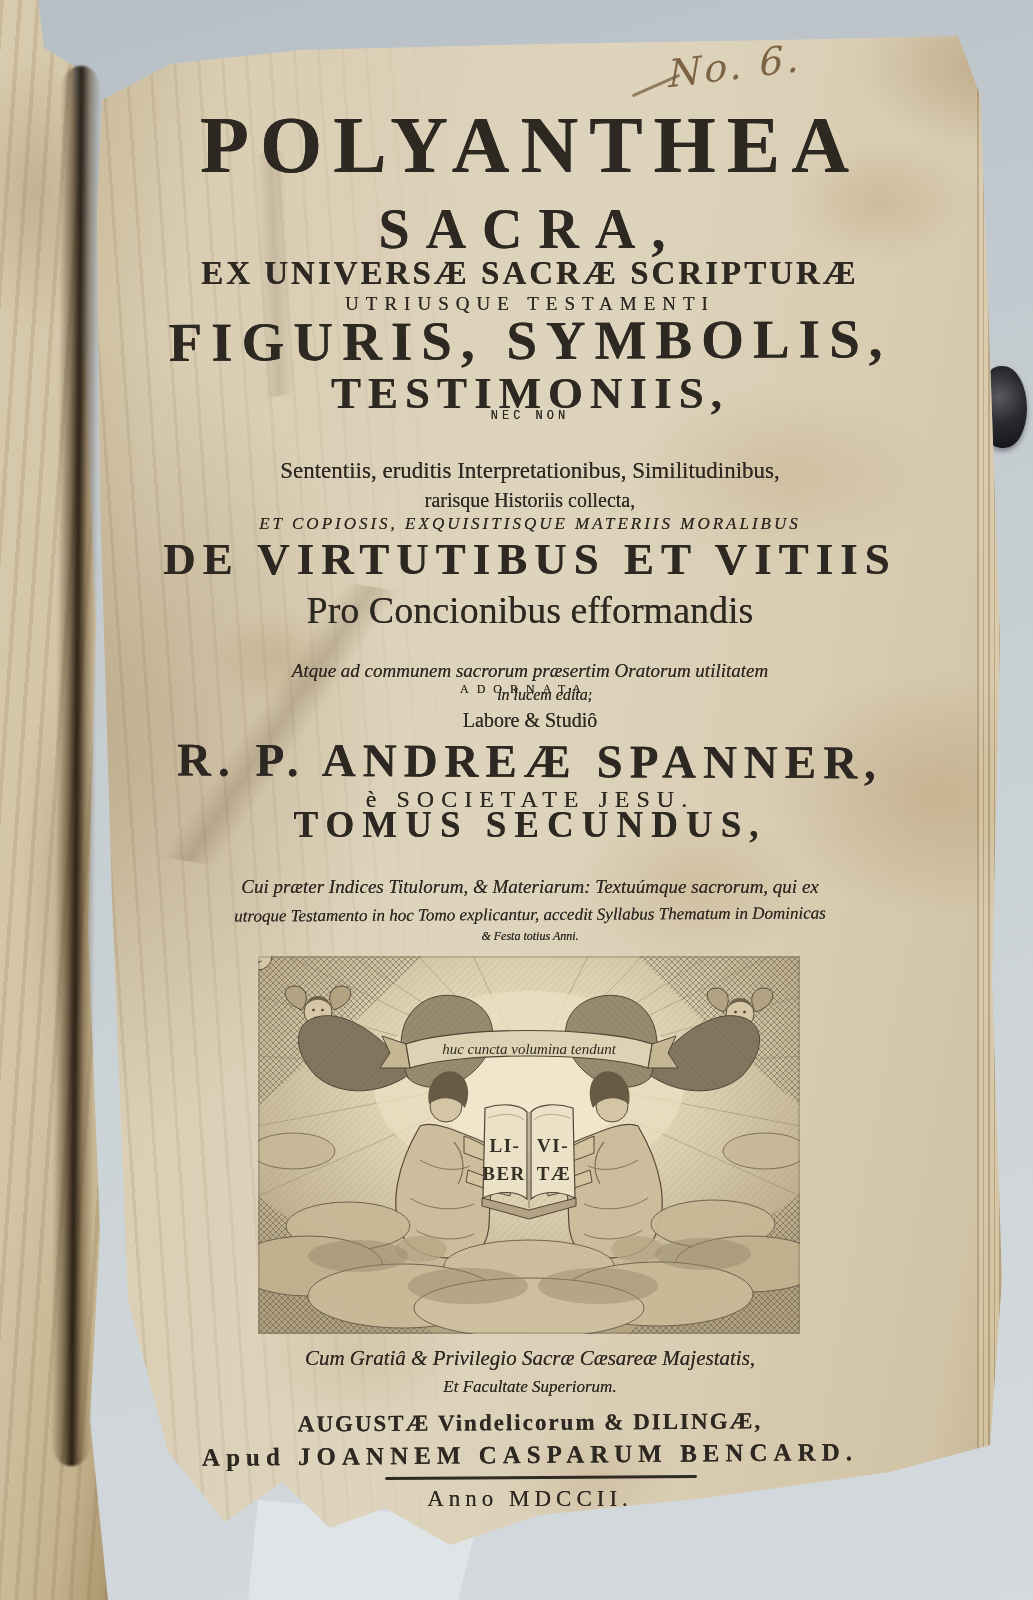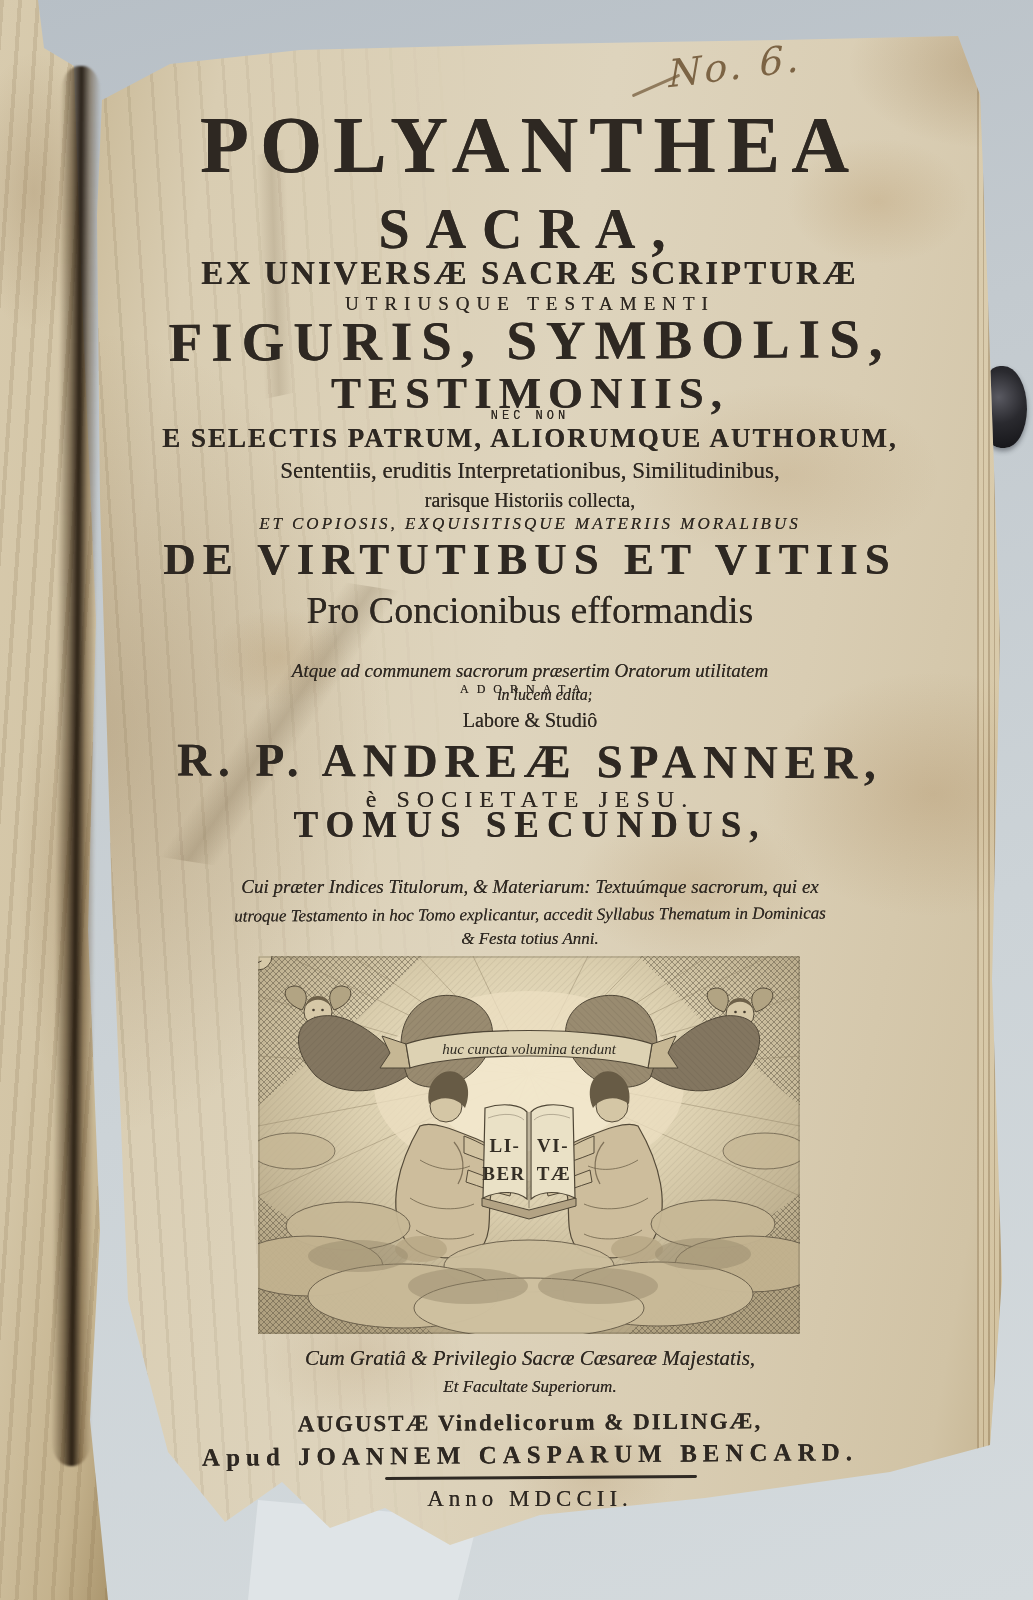--- a/index.html
+++ b/index.html
@@ -84,21 +84,21 @@
   .t-procon{top:588px;font-size:38px;}
   .t-adorn{top:666px;font-size:12px;letter-spacing:8px;margin-top:16px;}
   .t-atque{top:660px;font-size:19px;}
   .t-inlucem{top:686px;font-size:16px;padding-left:29px;}
   .t-labore{top:709px;font-size:20px;}
   .t-author{top:734px;font-size:47px;letter-spacing:7px;transform:rotate(.25deg);}
   .t-societ{top:786px;font-size:24px;letter-spacing:7px;}
   .t-tomus{top:803px;font-size:37px;letter-spacing:8px;}
   .t-sum1{top:876px;font-size:19px;}
   .t-sum2{top:905px;font-size:17px;transform:rotate(-.3deg);}
-  .t-sum3{top:929px;font-size:17px;}
+  .t-sum3{top:929px;font-size:12px;}
   .t-gratia{top:1346px;font-size:21px;}
   .t-facult{top:1377px;font-size:17px;}
   .t-august{top:1410px;font-size:23px;letter-spacing:2px;transform:rotate(-.4deg);}
   .t-apud{top:1441px;font-size:25px;letter-spacing:6px;transform:rotate(-.5deg);}
   .t-anno{top:1486px;font-size:23px;letter-spacing:5px;}
   .printer-rule{position:absolute;left:385px;top:1476px;width:312px;height:3px;
     background:#2f2a24;transform:rotate(-.4deg);border-radius:2px;}
 
   .engraving{position:absolute;left:258px;top:956px;width:542px;height:378px;}
 </style>
@@ -120,21 +120,20 @@
   <div class="t-note-flourish" data-name="handwriting-flourish"></div>
   <div class="t-note" data-name="handwritten-note">No. 6.</div>
 
   <div class="line t-title b" data-name="main-title">POLYANTHEA</div>
   <div class="line t-exuniv b" data-name="line-ex-universae">EX UNIVERSÆ SACRÆ SCRIPTURÆ</div>
   <div class="line t-sacra b" data-name="subtitle-sacra">SACRA,</div>
   <div class="line t-utrius" data-name="line-utriusque">UTRIUSQUE TESTAMENTI</div>
   <div class="line t-figuris b" data-name="line-figuris-symbolis">FIGURIS, SYMBOLIS,</div>
   <div class="line t-testim b" data-name="line-testimoniis">TESTIMONIIS,</div>
   <div class="line t-necnon" data-name="line-nec-non">NEC NON</div>
-  <div class="line t-eselect b" data-name="line-e-selectis">E SELECTIS PATRUM, ALIORUMQUE AUTHORUM,</div>
   <div class="line t-sentent" data-name="line-sententiis">Sententiis, eruditis Interpretationibus, Similitudinibus,</div>
   <div class="line t-rarisque" data-name="line-rarisque">rarisque Historiis collecta,</div>
   <div class="line t-copiosis it" data-name="line-et-copiosis">ET COPIOSIS, EXQUISITISQUE MATERIIS MORALIBUS</div>
   <div class="line t-devirt b" data-name="line-de-virtutibus">DE VIRTUTIBUS ET VITIIS</div>
   <div class="line t-procon" data-name="line-pro-concionibus">Pro Concionibus efformandis</div>
   <div class="line t-adorn" data-name="line-adornata">ADORNATA,</div>
   <div class="line t-atque it" data-name="line-atque">Atque ad communem sacrorum præsertim Oratorum utilitatem</div>
   <div class="line t-inlucem it" data-name="line-in-lucem">in lucem edita,</div>
   <div class="line t-labore" data-name="line-labore-studio">Labore &amp; Studiô</div>
   <div class="line t-author b" data-name="author-name">R. P. ANDREÆ SPANNER,</div>

